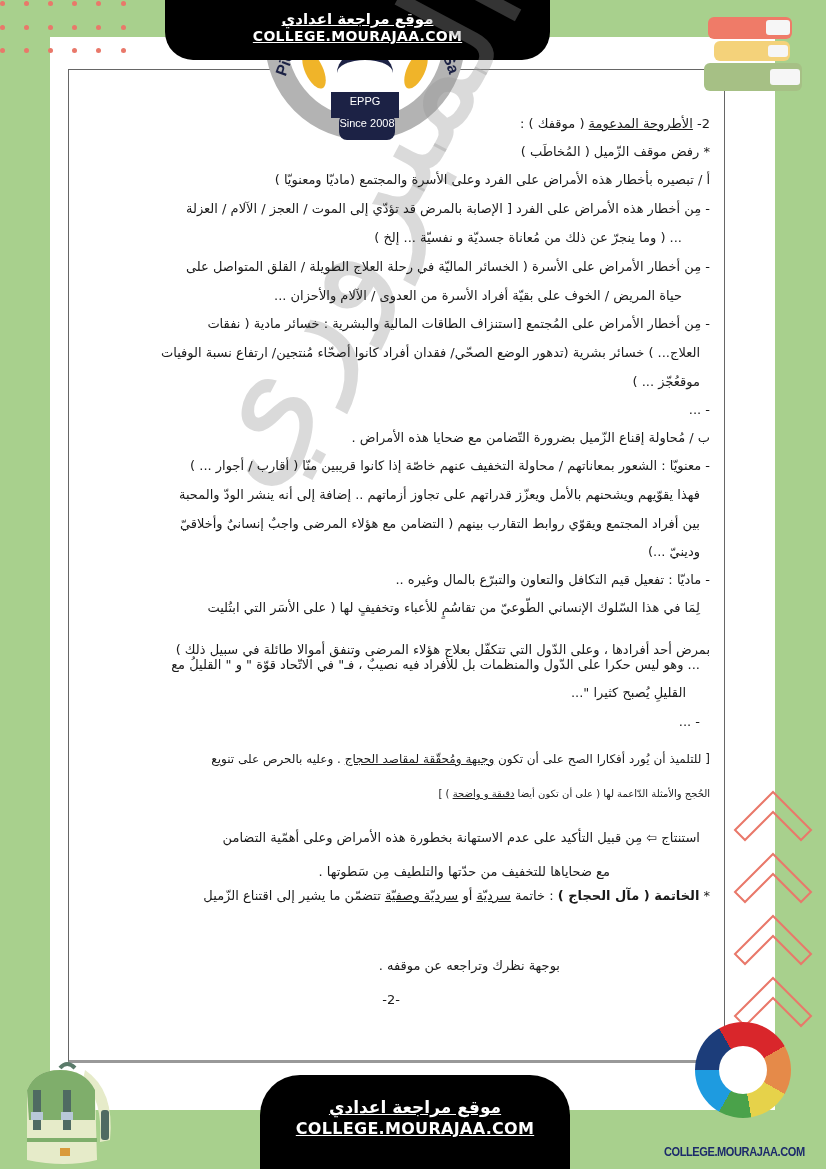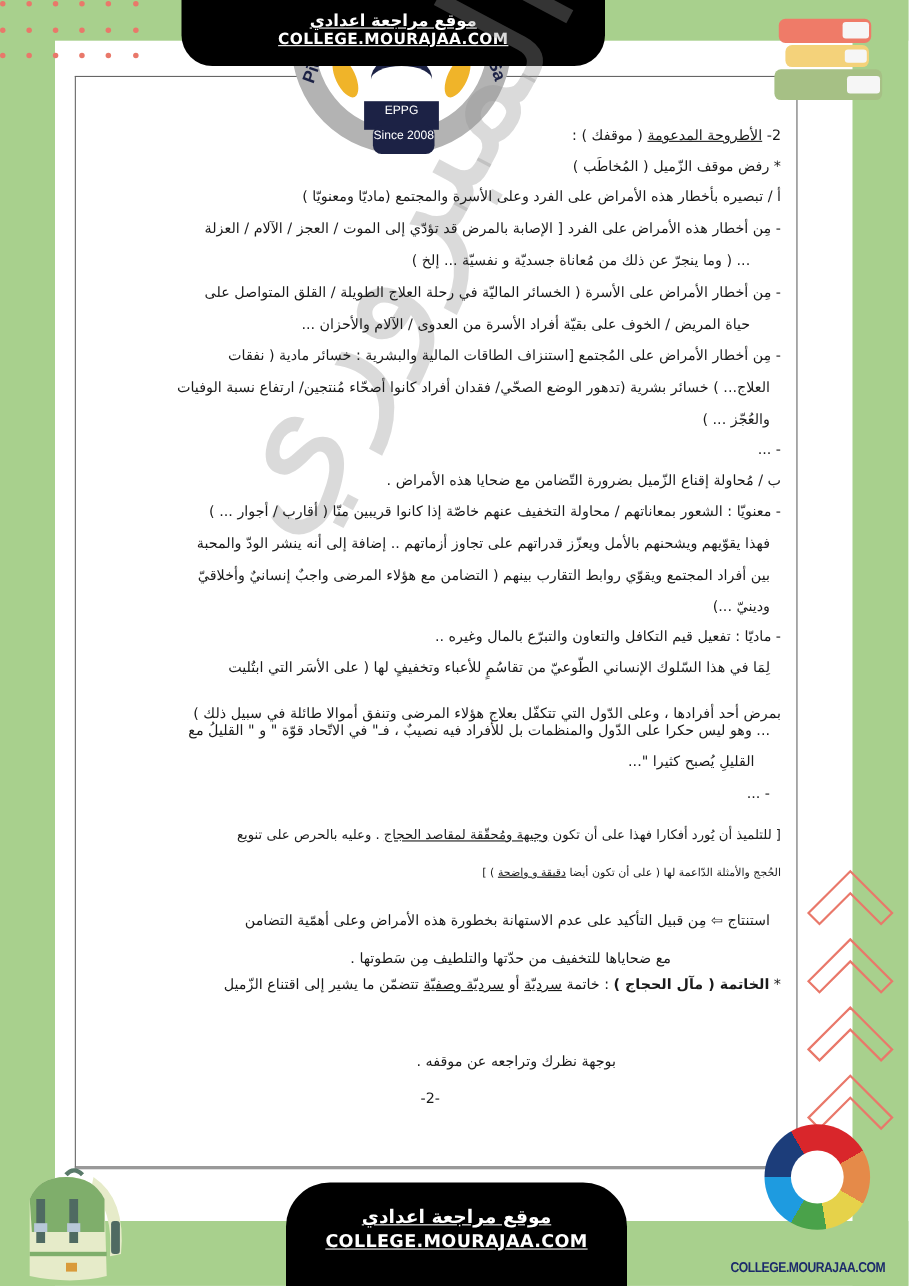--- a/index.html
+++ b/index.html
@@ -156,36 +156,36 @@
     <span class="u">الأطروحة المدعومة</span><span> ( موقفك ) :</span>
   </div>
   <div class="line" style="top:32px">* رفض موقف الزّميل ( المُخاطَب )</div>
   <div class="line" style="top:60px">أ / تبصيره بأخطار هذه الأمراض على الفرد وعلى الأسرة والمجتمع (ماديّا ومعنويّا )</div>
   <div class="line" style="top:89px">- مِن أخطار هذه الأمراض على الفرد [ الإصابة بالمرض قد تؤدّي إلى الموت / العجز / الآلام / العزلة</div>
   <div class="line" style="top:118px;right:28px">... ( وما ينجرّ عن ذلك من مُعاناة جسديّة و نفسيّة ... إلخ )</div>
   <div class="line" style="top:147px">- مِن أخطار الأمراض على الأسرة ( الخسائر الماليّة في رحلة العلاج الطويلة / القلق المتواصل على</div>
   <div class="line" style="top:176px;right:28px">حياة المريض / الخوف على بقيّة أفراد الأسرة من العدوى / الآلام والأحزان ...</div>
   <div class="line" style="top:204px">- مِن أخطار الأمراض على المُجتمع [استنزاف الطاقات المالية والبشرية : خسائر مادية ( نفقات</div>
   <div class="line" style="top:233px;right:10px">العلاج... ) خسائر بشرية (تدهور الوضع الصحّي/ فقدان أفراد كانوا أصحّاء مُنتجين/ ارتفاع نسبة الوفيات</div>
-  <div class="line" style="top:262px;right:10px">والعُجّز ... )</div>
+  <div class="line" style="top:262px;right:10px">موقعُجّز ... )</div>
   <div class="line" style="top:290px">- ...</div>
   <div class="line" style="top:318px">ب / مُحاولة إقناع الزّميل بضرورة التّضامن مع ضحايا هذه الأمراض .</div>
   <div class="line" style="top:346px">- معنويّا : الشعور بمعاناتهم / محاولة التخفيف عنهم خاصّة إذا كانوا قريبين منّا ( أقارب / أجوار ... )</div>
   <div class="line" style="top:375px;right:10px">فهذا يقوّيهم ويشحنهم بالأمل ويعزّز قدراتهم على تجاوز أزماتهم .. إضافة إلى أنه ينشر الودّ والمحبة</div>
   <div class="line" style="top:404px;right:10px">بين أفراد المجتمع ويقوّي روابط التقارب بينهم ( التضامن مع هؤلاء المرضى واجبٌ إنسانيٌ وأخلاقيّ</div>
   <div class="line" style="top:432px;right:10px">ودينيّ ...)</div>
   <div class="line" style="top:460px">- ماديّا : تفعيل قيم التكافل والتعاون والتبرّع بالمال وغيره ..</div>
   <div class="line" style="top:488px;right:10px">لِمَا في هذا السّلوك الإنساني الطّوعيّ من تقاسُمٍ للأعباء وتخفيفٍ لها ( على الأسَر التي ابتُليت</div>
   <div class="line" style="top:530px">بمرض أحد أفرادها ، وعلى الدّول التي تتكفّل بعلاج هؤلاء المرضى وتنفق أموالا طائلة في سبيل ذلك )</div>
   <div class="line" style="top:545px;right:10px">... وهو ليس حكرا على الدّول والمنظمات بل للأفراد فيه نصيبٌ ، فـ" في الاتّحاد قوّة " و " القليلُ مع</div>
   <div class="line" style="top:573px;right:24px">القليلِ يُصبح كثيرا "...</div>
   <div class="line" style="top:602px;right:10px">- ...</div>
 
   <div class="line" style="top:640px;font-size:12px">
-    <span>[ للتلميذ أن يُورد أفكارا فهذا على أن تكون </span><span class="u">وجيهة ومُحقّقة لمقاصد الحجاج</span><span> . وعليه بالحرص على تنويع</span>
+    <span>[ للتلميذ أن يُورد أفكارا الصح على أن تكون </span><span class="u">وجيهة ومُحقّقة لمقاصد الحجاج</span><span> . وعليه بالحرص على تنويع</span>
   </div>
   <div class="line" style="top:676px;font-size:10px">
     <span>الحُجج والأمثلة الدّاعمة لها ( على أن تكون أيضا </span><span class="u">دقيقة و واضحة</span><span> ) ]</span>
   </div>
 
   <div class="line" style="top:718px;right:10px">
     <span>استنتاج</span>
     <span>⇦</span>
     <span>مِن قبيل التأكيد على عدم الاستهانة بخطورة هذه الأمراض وعلى أهمّية التضامن</span>
   </div>

